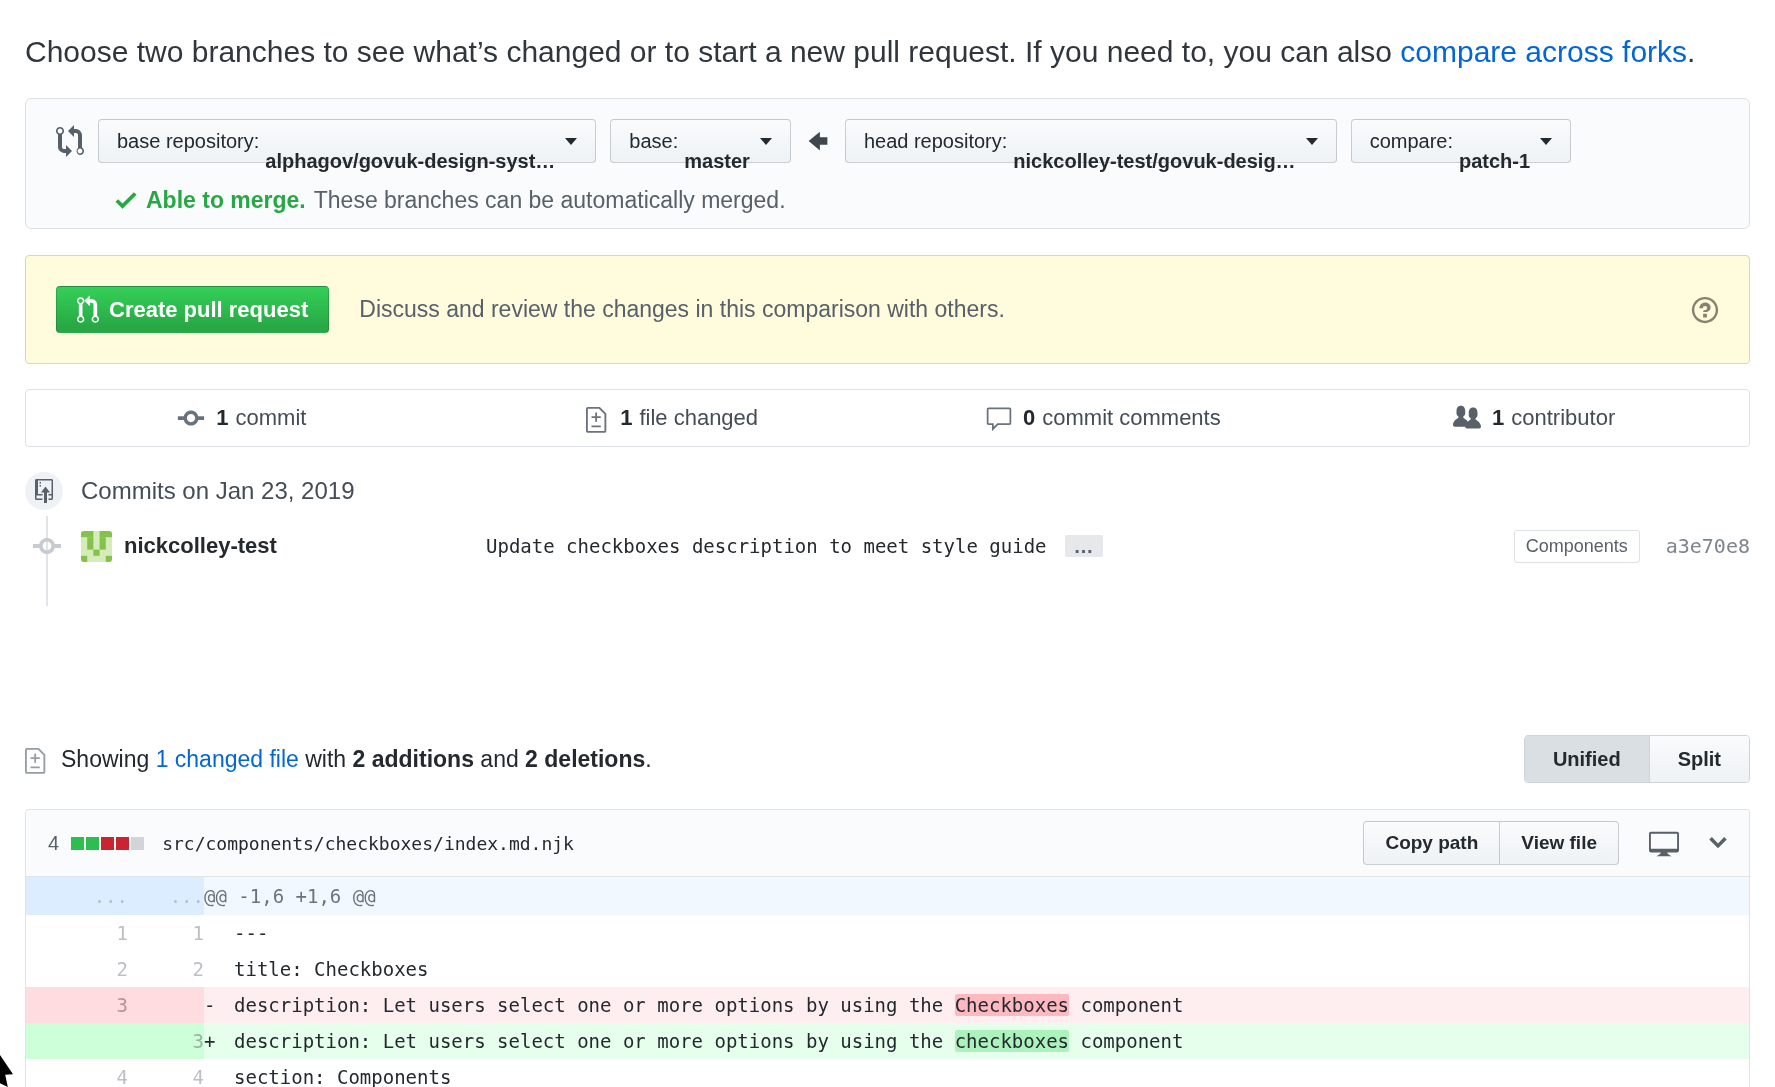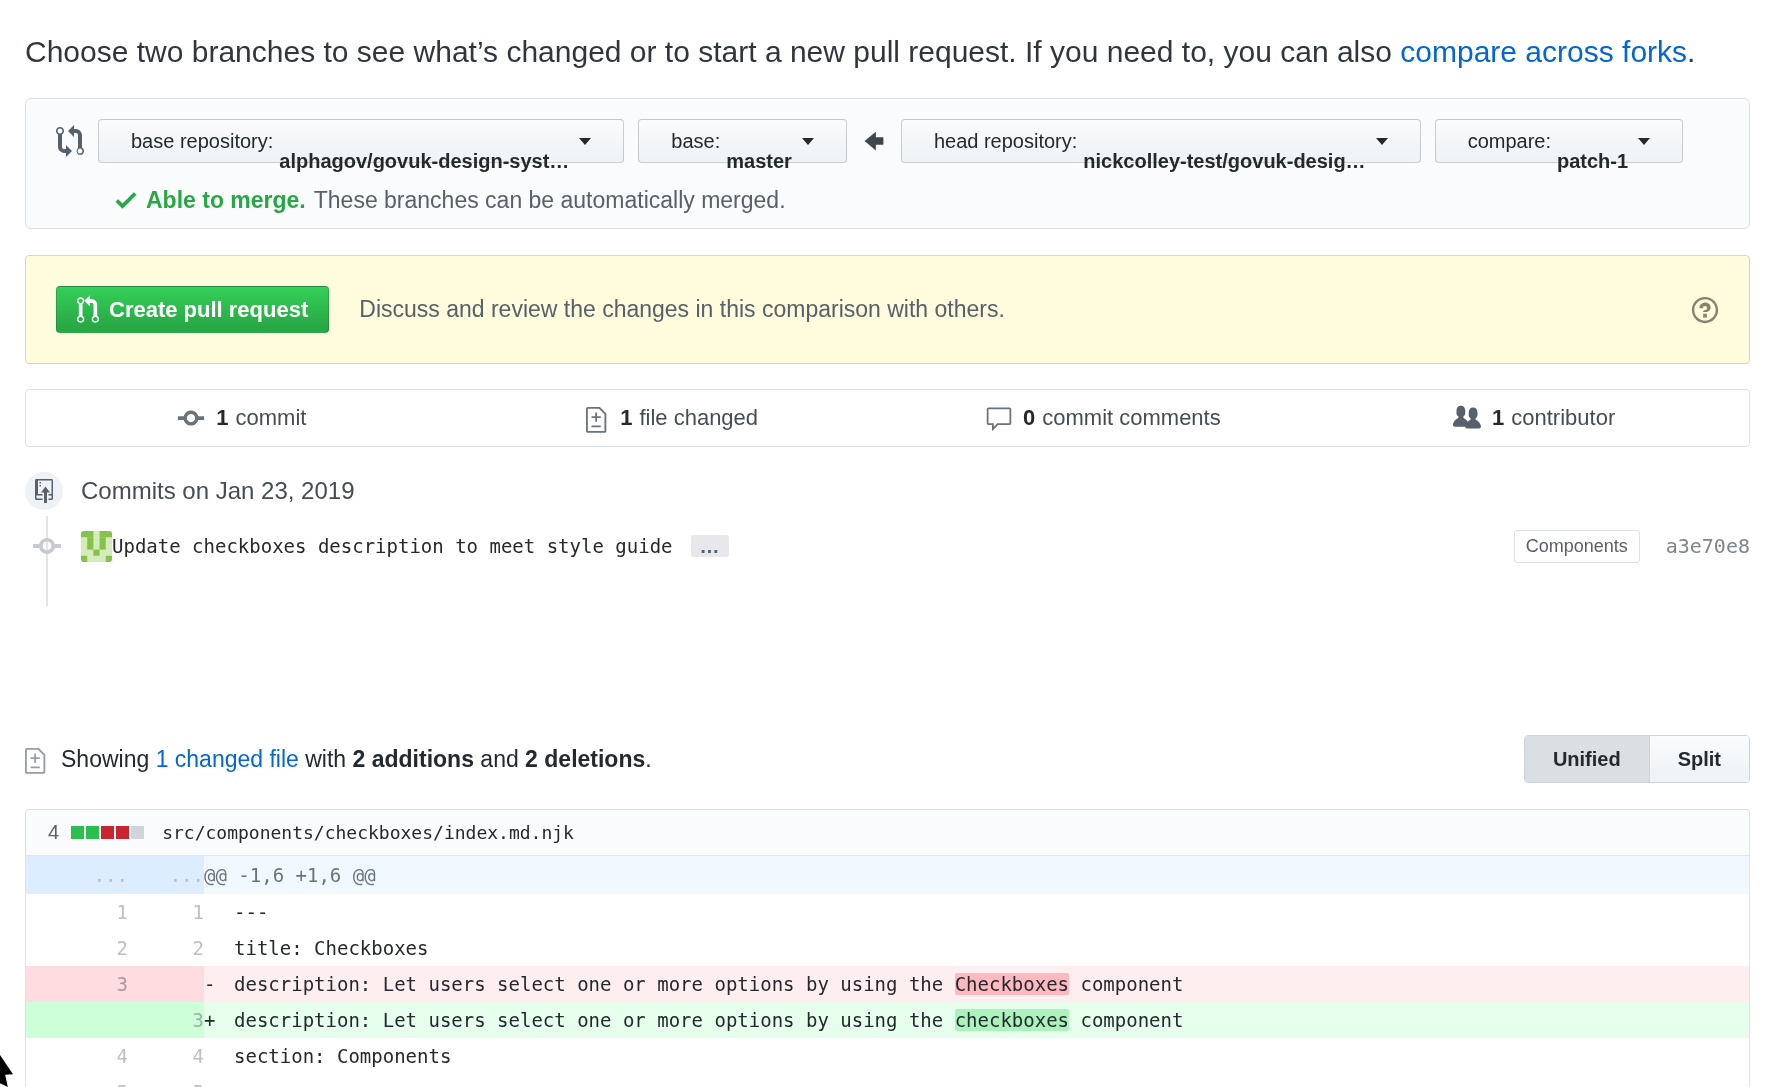--- a/index.html
+++ b/index.html
@@ -16,21 +16,21 @@
   .intro a { color:#0366d6; text-decoration:none; }
 
   
   .compare-box {
     margin-top:20px; border:1px solid #dce0e5; border-radius:6px;
     background:#fafbfc; padding:20px 24px 14px 30px;
   }
   .compare-row { display:flex; align-items:center; }
   .compare-icon { margin-right:14px; display:flex; }
   .btn {
-    display:inline-flex; align-items:center; height:44px; padding:0 32px;
+    display:inline-flex; align-items:center; height:44px; padding:0 18px;
     background:linear-gradient(-180deg,#fafbfc,#eff3f6 90%);
     border:1px solid rgba(27,31,35,.2); border-radius:4px;
     font-size:20px; color:#24292e; cursor:pointer; white-space:nowrap;
   }
   .btn b { margin-left:6px;margin-top:41px; }
   .caret {
     display:inline-block; width:0; height:0; margin-left:10px;
     border-left:6px solid transparent; border-right:6px solid transparent;
     border-top:7px solid #24292e;
   }
@@ -274,20 +274,21 @@
               <rect x="0" y="0" width="2" height="1"></rect>
               <rect x="3" y="0" width="2" height="1"></rect>
               <rect x="1" y="1" width="1" height="2"></rect>
               <rect x="3" y="1" width="1" height="2"></rect>
               <rect x="2" y="3" width="1" height="1"></rect>
               <rect x="0" y="4" width="1" height="1"></rect>
               <rect x="4" y="4" width="1" height="1"></rect>
             </g>
           </svg>
       </span>
+      <span class="commit-author">nickcolley-test</span>
       <span class="commit-message">Update checkboxes description to meet style guide</span>
       <button class="ellipsis-btn">…</button>
       <span class="commit-right">
         <span class="badge-unverified">Components</span>
         <span class="commit-sha">a3e70e8</span>
       </span>
     </div>
   </div>
 
   <div class="showing-row">
@@ -307,20 +308,36 @@
     <div class="file-header">
       <span class="changes-count">4</span>
       <span class="diffstat">
         <span class="sq add"></span>
           <span class="sq add"></span>
           <span class="sq del"></span>
           <span class="sq del"></span>
           <span class="sq neutral"></span>
       </span>
       <span class="file-path">src/components/checkboxes/index.md.njk</span>
+      <span class="file-actions">
+        <span class="btn-group">
+          <button class="btn">Copy path</button>
+          <button class="btn">View file</button>
+        </span>
+        <span class="monitor-icon">
+          <svg width="30" height="30" viewBox="0 0 16 16" fill="#586069">
+              <path d="M15 2H1c-.55 0-1 .45-1 1v9c0 .55.45 1 1 1h5.34c-.25.61-.86 1.39-2.34 2h8c-1.48-.61-2.09-1.39-2.34-2H15c.55 0 1-.45 1-1V3c0-.55-.45-1-1-1zm0 9H1V3h14v8z"></path>
+            </svg>
+        </span>
+        <span class="chevron-icon">
+          <svg width="18" height="28" viewBox="0 0 10 16" fill="#586069">
+              <path d="M5 11L0 6l1.5-1.5L5 8.25 8.5 4.5 10 6l-5 5z"></path>
+            </svg>
+        </span>
+      </span>
     </div>
     <table class="diff">
       <tbody>
           <tr class="hunk">
         <td class="num num1">...</td>
         <td class="num num2">...</td>
         <td class="code">@@ -1,6 +1,6 @@</td>
       </tr>
       <tr class="context">
         <td class="num num1">1</td>

